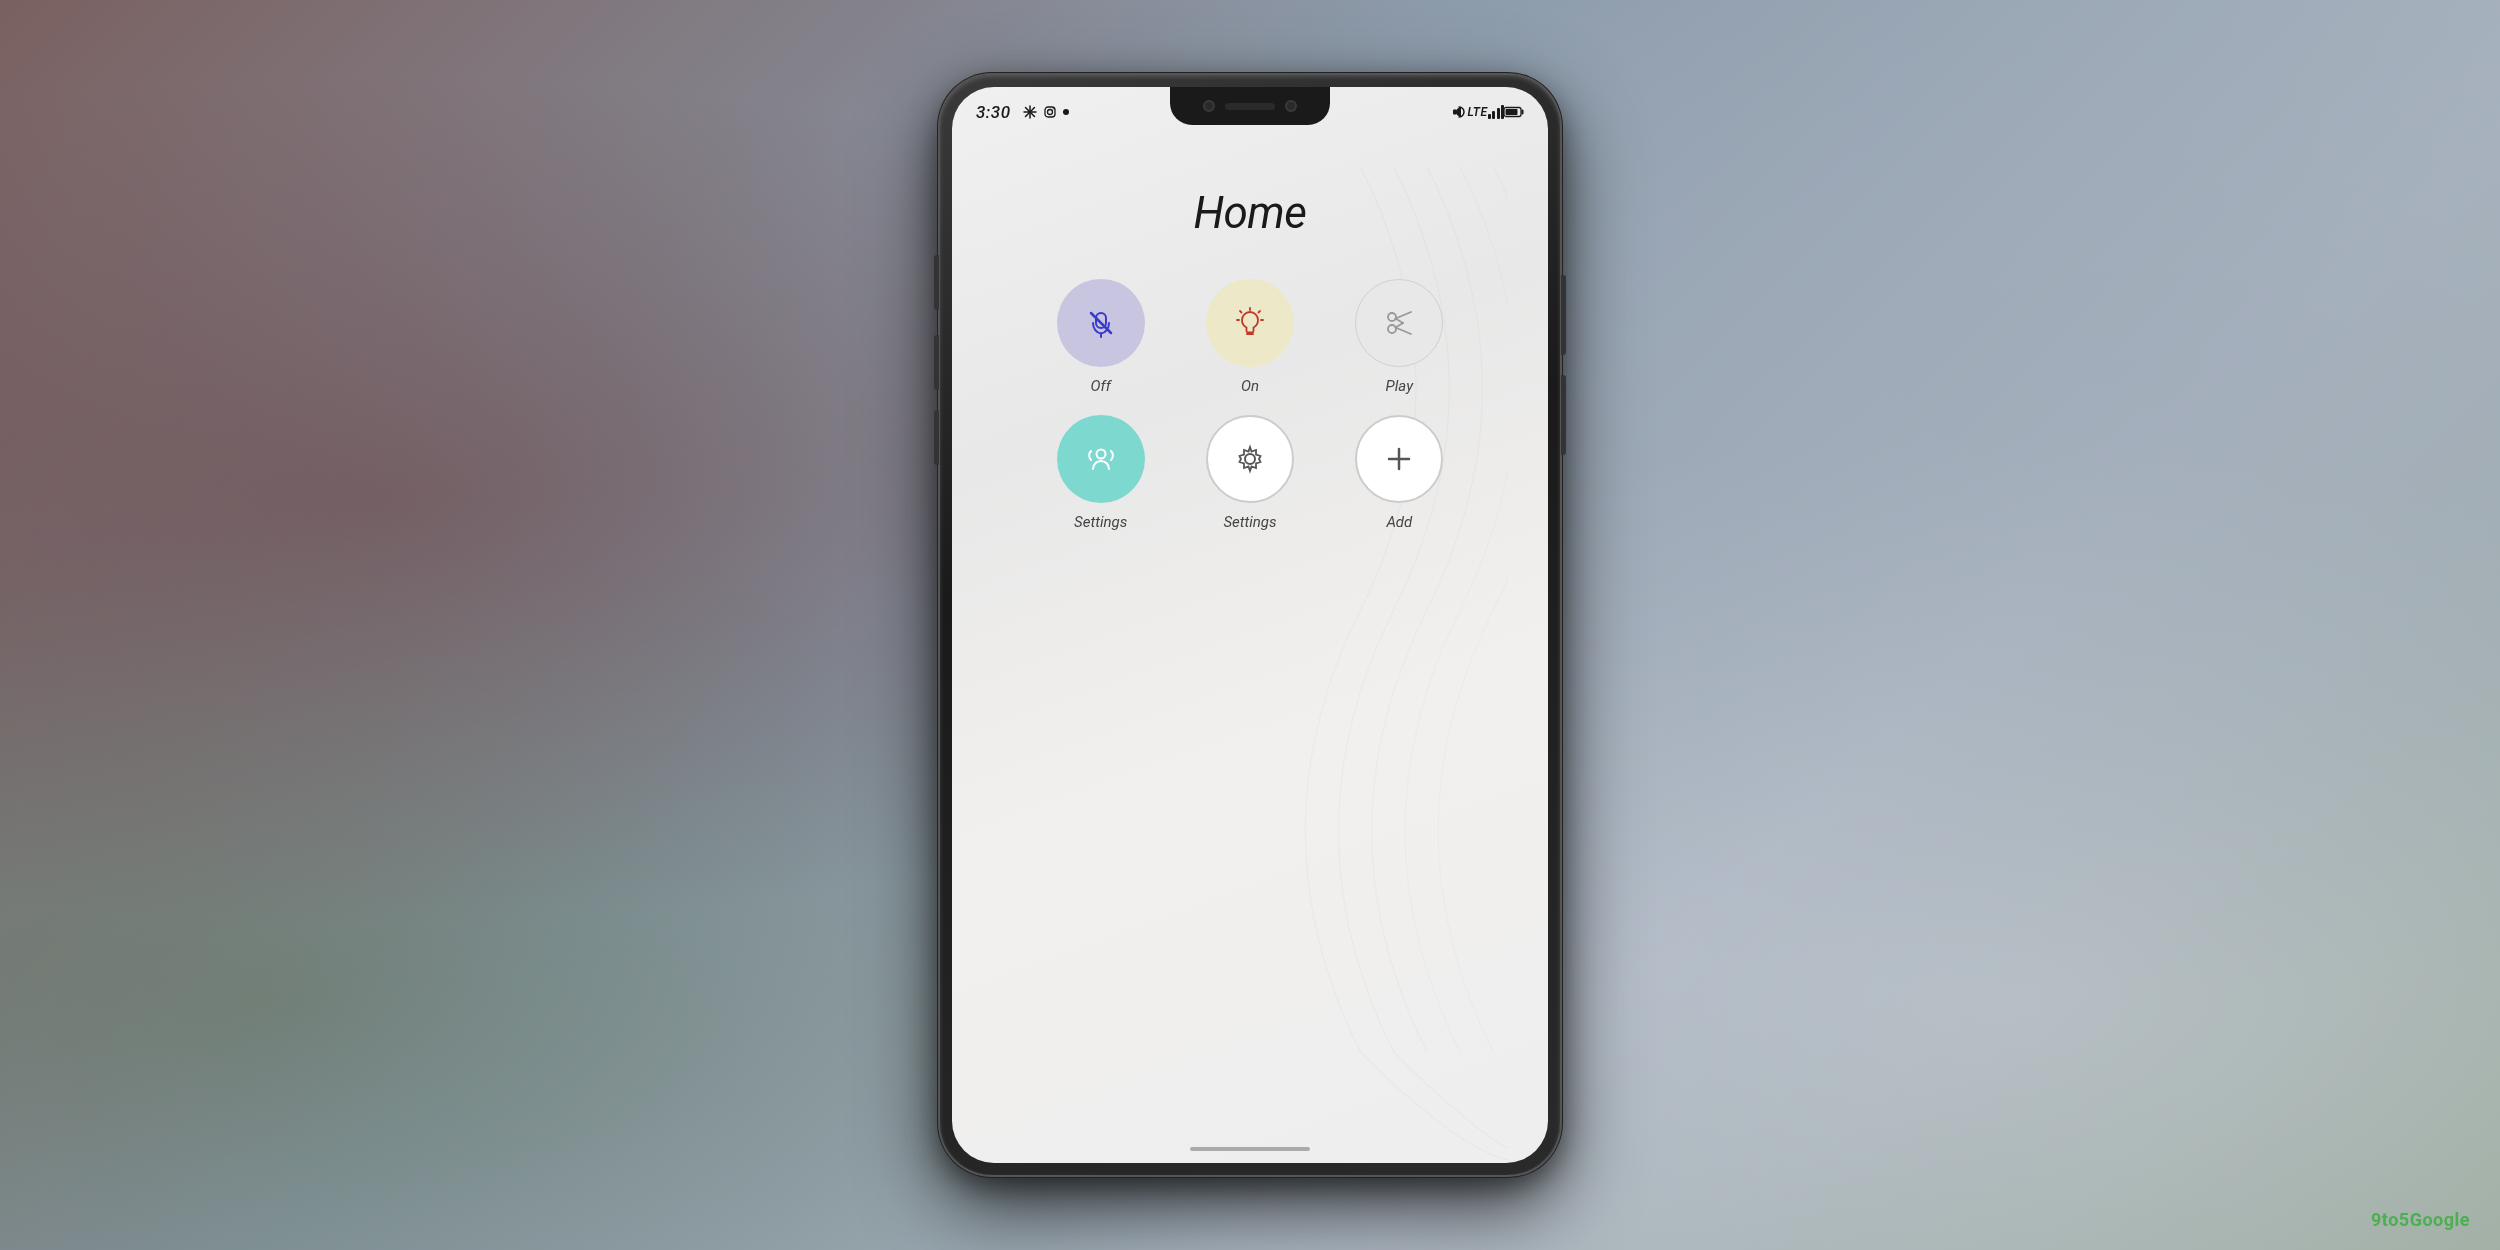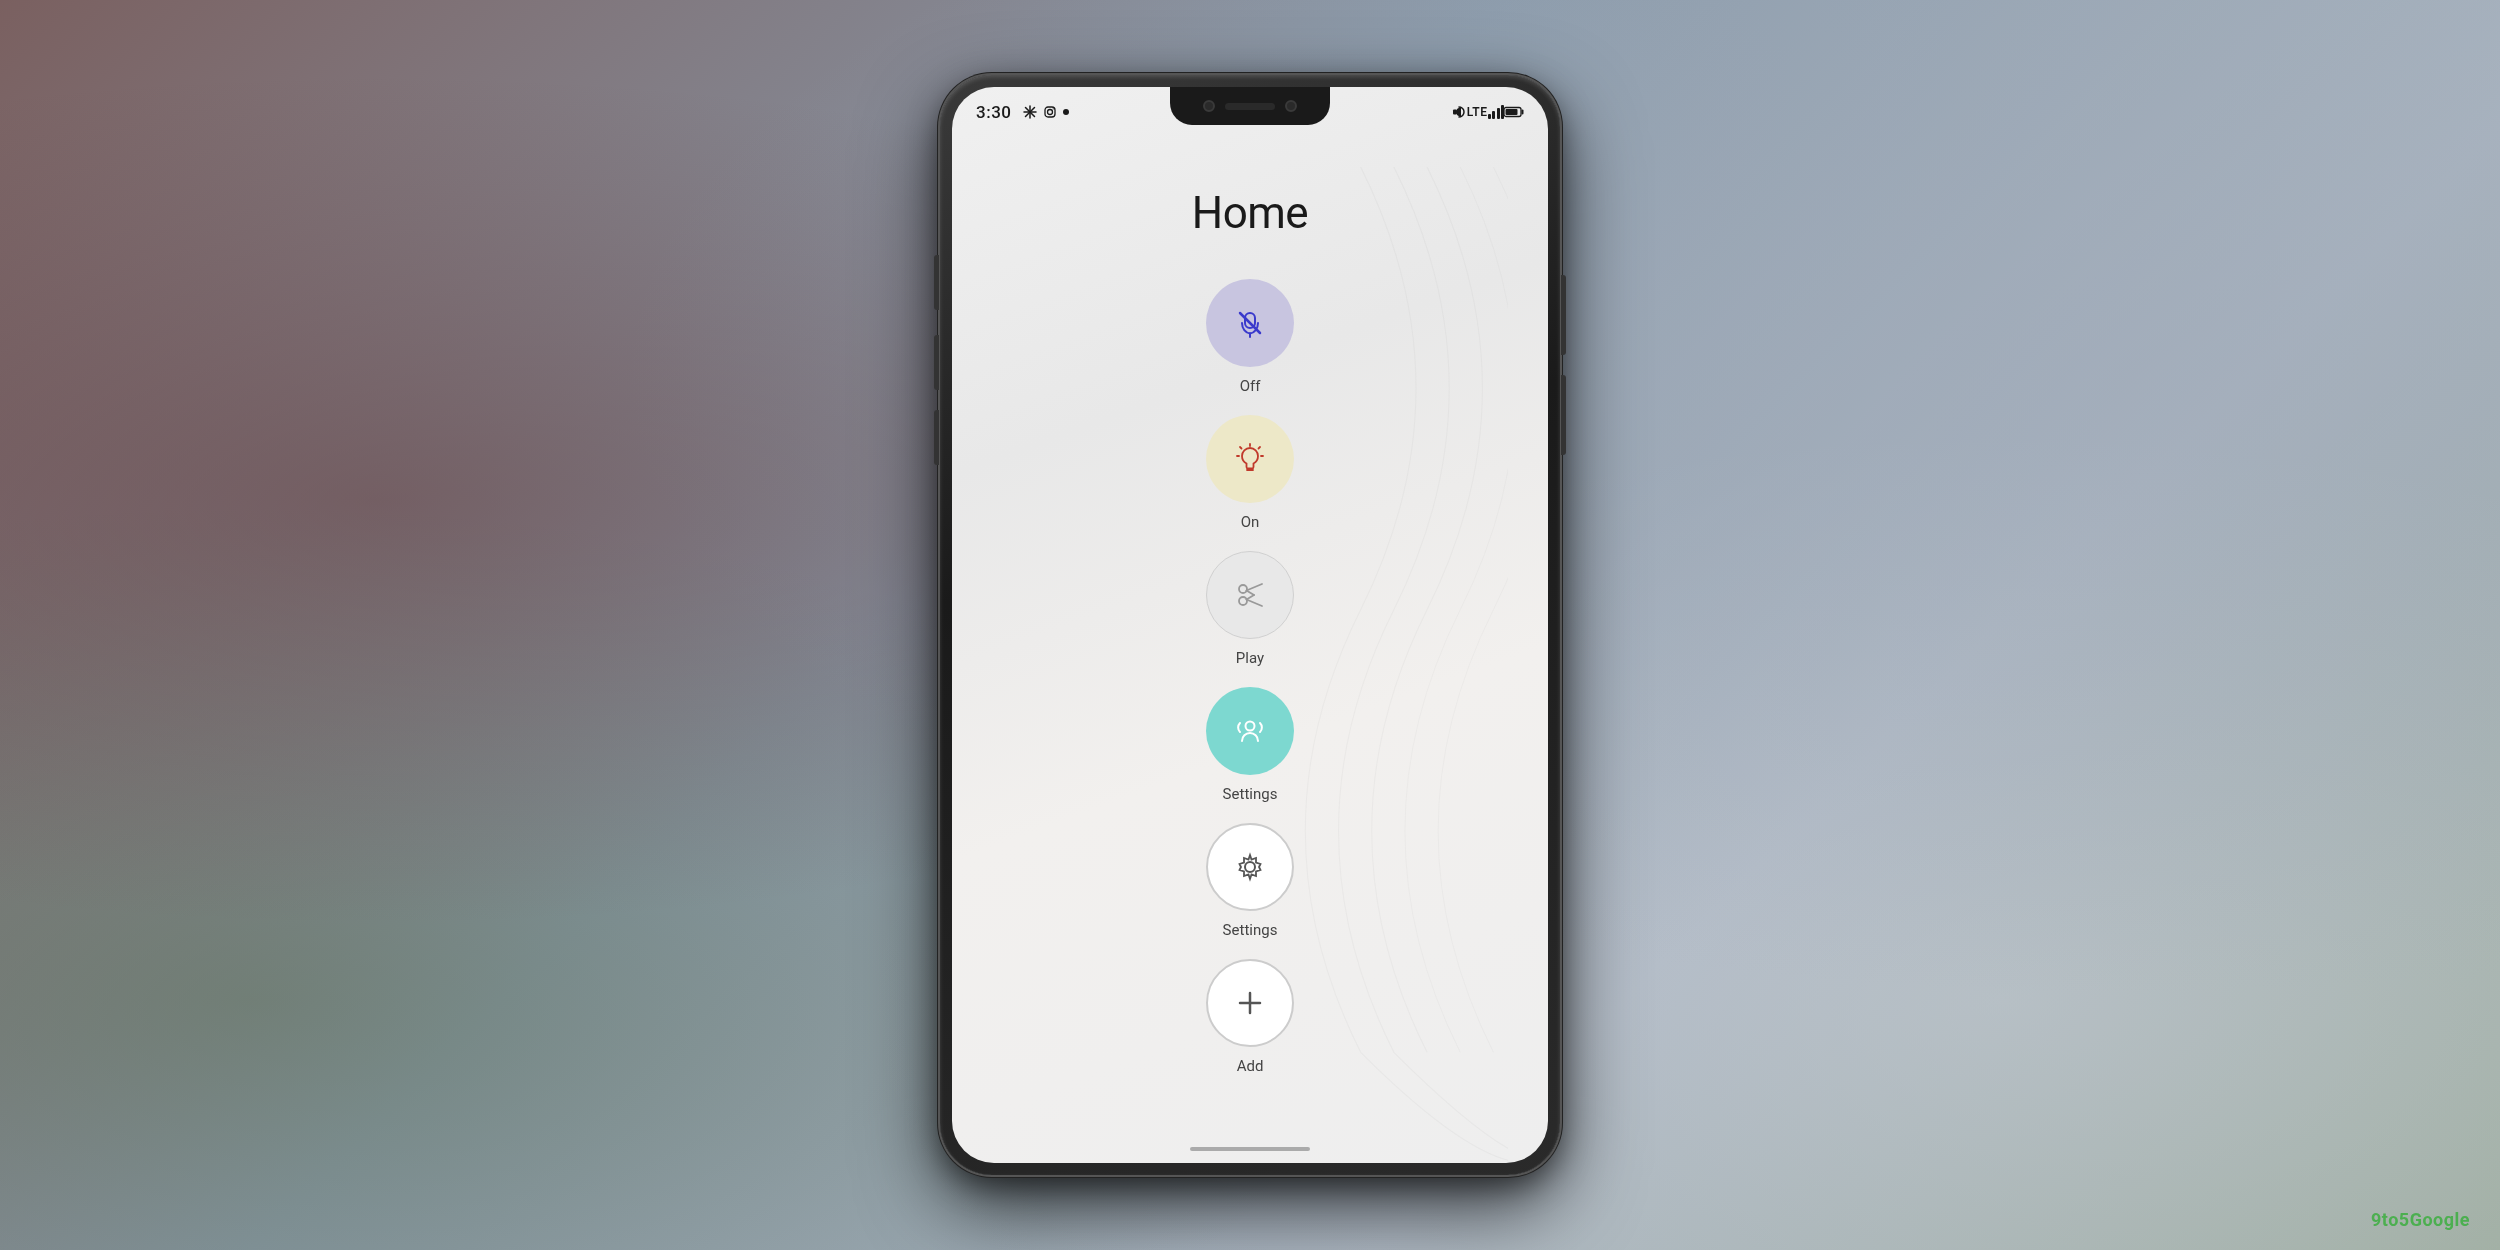--- a/index.html
+++ b/index.html
@@ -42,20 +42,21 @@
       width: 620px;
       height: 1100px;
       background: linear-gradient(160deg, #3a3a3a 0%, #1a1a1a 40%, #2a2a2a 100%);
       border-radius: 52px;
       box-shadow:
         0 0 0 2px #555,
         0 0 0 3px #222,
         inset 0 2px 4px rgba(255,255,255,0.15),
         0 30px 80px rgba(0,0,0,0.7),
         0 10px 30px rgba(0,0,0,0.5);
+      font-style: italic;
     }
 
     
     .phone-outer::before {
       content: '';
       position: absolute;
       right: -6px;
       top: 200px;
       width: 5px;
       height: 80px;
@@ -214,21 +215,21 @@
 
     .deco-lines svg {
       width: 100%;
       height: 100%;
       opacity: 0.08;
     }
 
     
     .shortcuts-grid {
       display: grid;
-      grid-template-columns: repeat(1, 1fr);
+      grid-template-columns: repeat(3, 1fr);
       gap: 20px 28px;
       width: 100%;
       max-width: 420px;
     }
 
     .shortcut-item {
       display: flex;
       flex-direction: column;
       align-items: center;
       gap: 10px;

